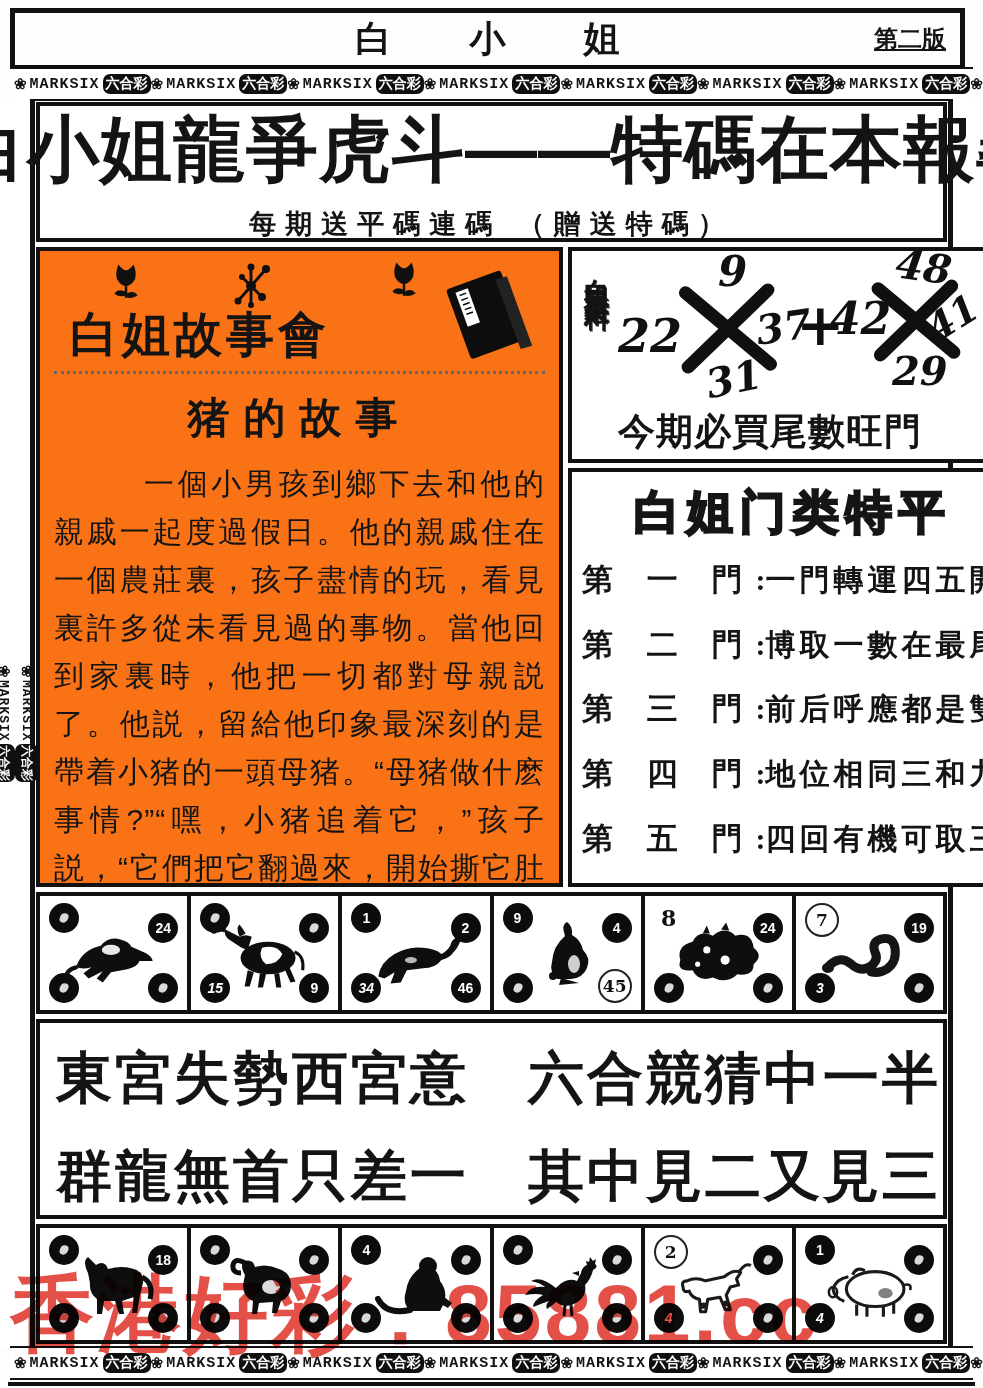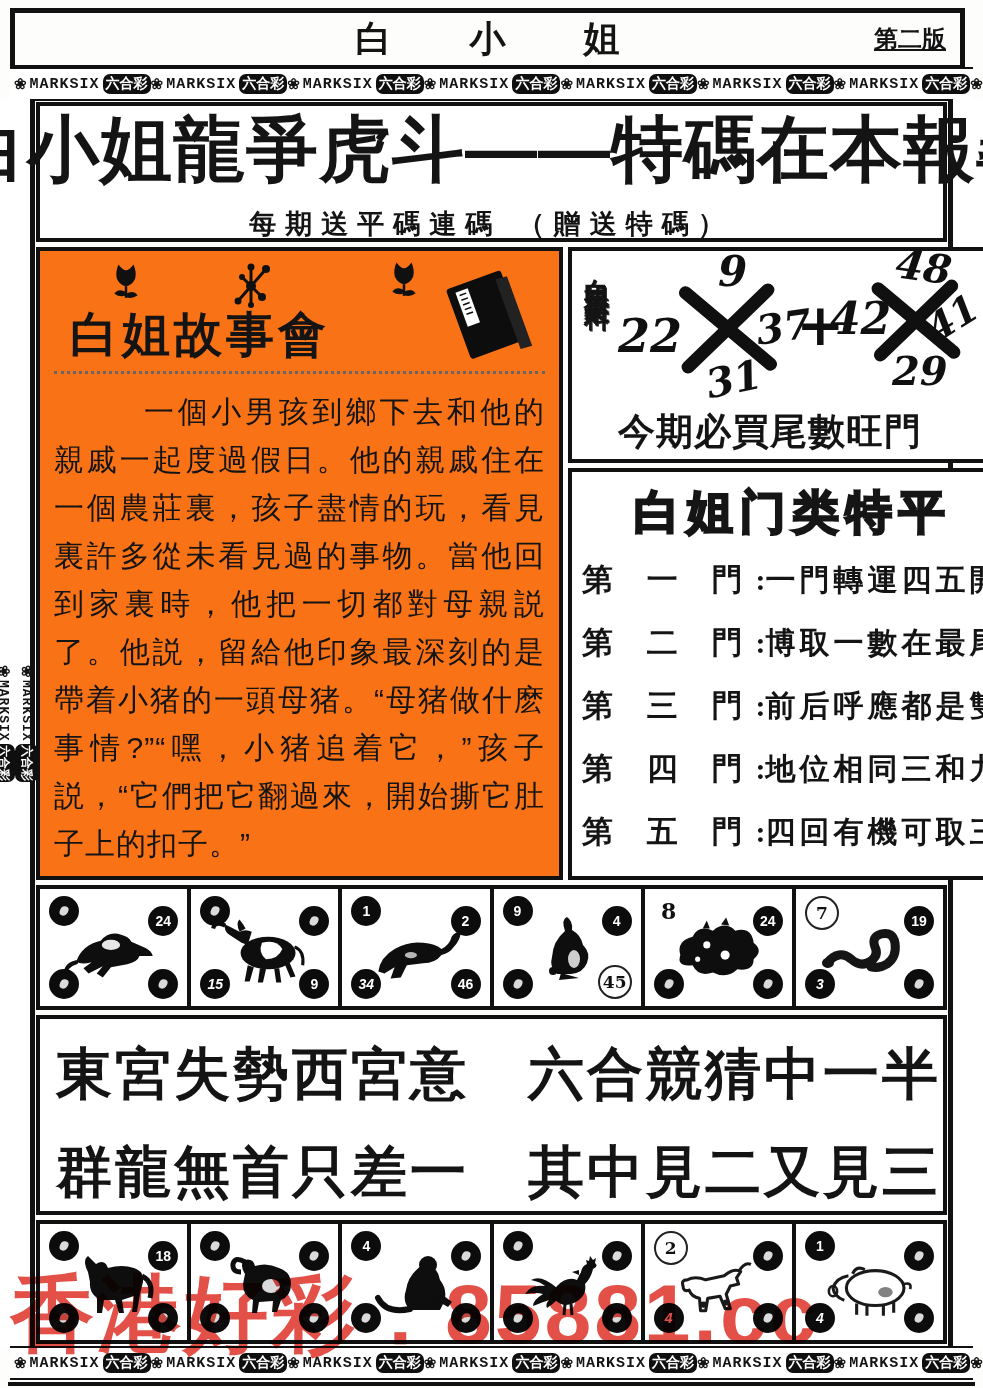--- a/index.html
+++ b/index.html
@@ -237,20 +237,21 @@
               <rect x="24" y="16" width="58" height="74" rx="3" fill="#0d0d0d"></rect>
               <rect x="74" y="18" width="12" height="74" fill="#222" transform="skewY(4)"></rect>
               <rect x="32" y="22" width="13" height="36" fill="#fff"></rect>
               <g stroke="#0d0d0d" stroke-width="1.5">
                   <path d="M35 26 h7 M35 31 h7 M35 36 h7 M35 41 h7 M35 46 h7"></path>
                 </g>
             </g>
           </svg>
           <div class="mast-title">白姐故事會</div>
         </div>
+        <div class="story-title">猪的故事</div>
         <div class="story-body">一個小男孩到鄉下去和他的親戚一起度過假日。他的親戚住在一個農莊裏，孩子盡情的玩，看見裏許多從未看見過的事物。當他回到家裏時，他把一切都對母親説了。他説，留給他印象最深刻的是帶着小猪的一頭母猪。“母猪做什麽事情?”“嘿，小猪追着它，”孩子説，“它們把它翻過來，開始撕它肚子上的扣子。”</div>
       </div>
 
       <div class="rcol">
 
         <div class="box tips-box">
           <div class="vlabel">白姐最后来料</div>
           <div class="tips-canvas">
             <div class="hand" style="left:4px;top:58px;font-size:46px;">22</div>
             <div class="xmark" style="left:58px;top:22px;width:112px;height:112px;"></div>

